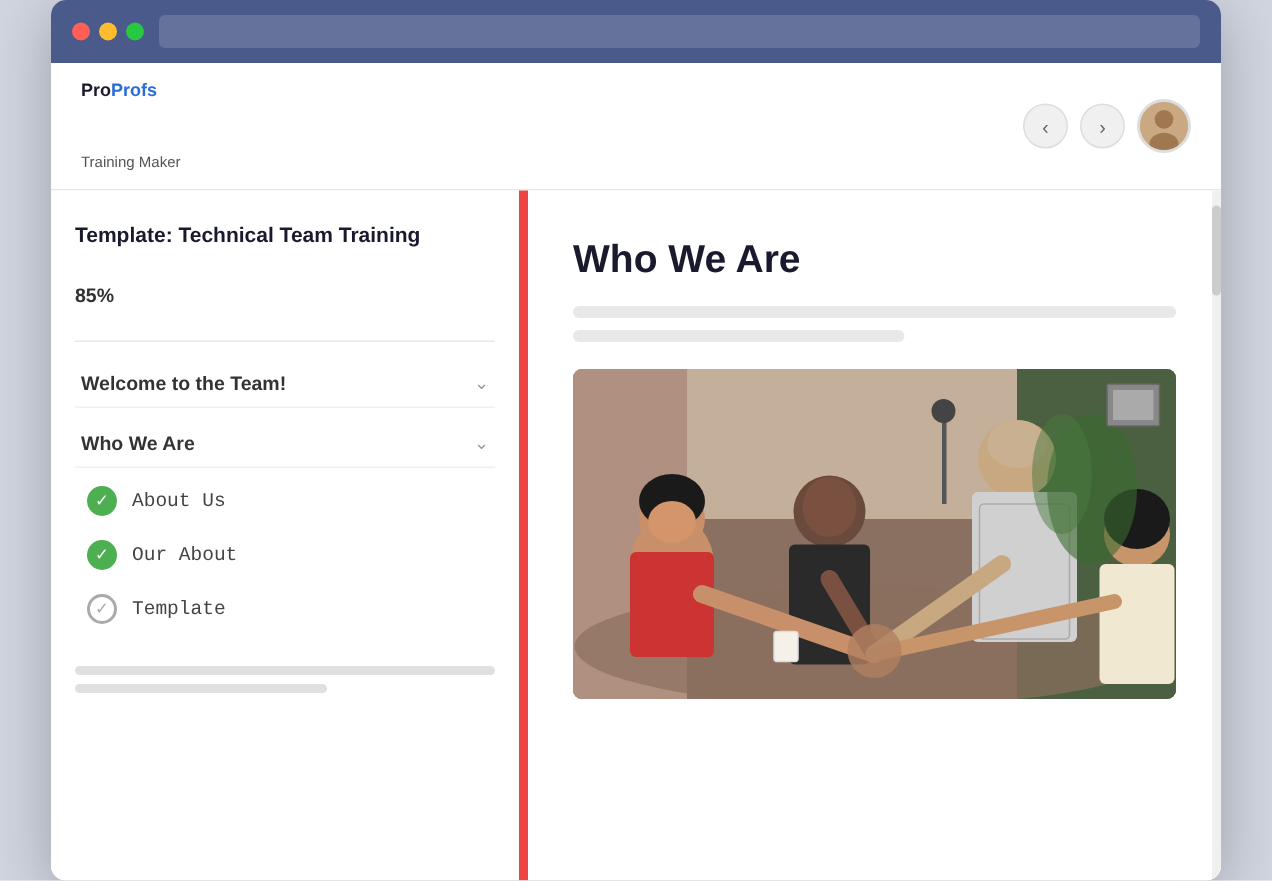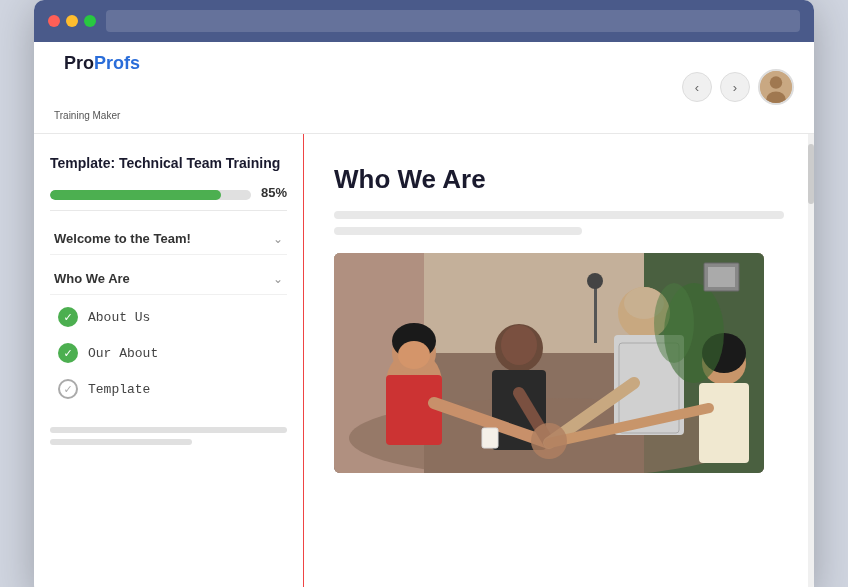--- a/index.html
+++ b/index.html
@@ -63,25 +63,24 @@
       align-items: center;
       justify-content: space-between;
     }
 
     .logo-container {
       display: flex;
       align-items: center;
     }
 
     .logo-text {
-      font-size: 18px;
+      font-size: 12px;
       font-weight: 700;
       color: #333;
       line-height: 1.1;
-      margin-left: 10px;
     }
 
     .logo-text .pro {
       color: #1a1a2e;
     }
 
     .logo-text .profs {
       color: #2a6dd9;
     }
 
@@ -127,41 +126,42 @@
     }
 
     
     .main-layout {
       display: flex;
       height: 460px;
     }
 
     
     .sidebar {
-      width: 270px;
+      width: 318px;
       background: #fff;
-      border-right: 1px solid #ef4444;
+      border-right: 6px solid #ef4444;
       padding: 20px 16px;
       overflow-y: auto;
       flex-shrink: 0;
     }
 
     .template-title {
       font-size: 14px;
       font-weight: 700;
       color: #1a1a2e;
       margin-bottom: 12px;
       line-height: 1.4;
     }
 
     .progress-section {
       display: flex;
-      align-items: flex-end;
+      align-items: flex-start;
       gap: 10px;
-      margin-bottom: 10px;
+      margin-bottom: 23px;
+      flex-direction: column;
     }
 
     .progress-bar-bg {
       flex: 1;
       height: 10px;
       background: #e0e0e0;
       border-radius: 5px;
       overflow: hidden;
     }
 

